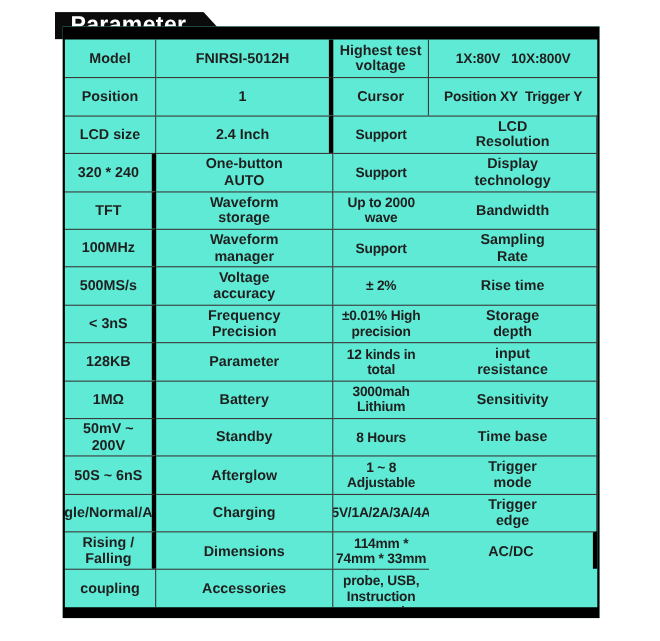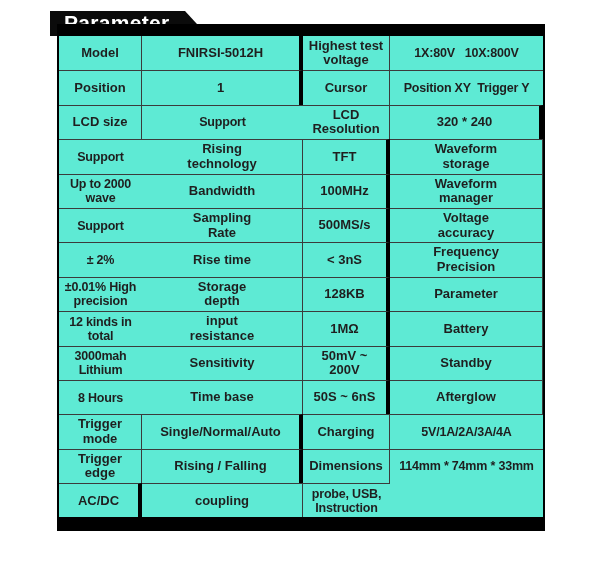--- a/index.html
+++ b/index.html
@@ -94,28 +94,31 @@
   <div class="cell c3">Highest test
 voltage</div>
   <div class="cell c4">1X:80V &nbsp;&nbsp;10X:800V</div>
 
   <div class="cell c1">Position</div>
   <div class="cell c2">1</div>
   <div class="cell c3">Cursor</div>
   <div class="cell c4">Position XY &nbsp;Trigger Y</div>
 
   <div class="cell c1">LCD size</div>
+  <div class="cell c2">2.4 Inch</div>
   <div class="cell c4">Support</div>
 
   <div class="cell c1">LCD
 Resolution</div>
   <div class="cell c2">320 * 240</div>
+  <div class="cell c3">One-button
+AUTO</div>
   <div class="cell c4">Support</div>
 
-  <div class="cell c1">Rising
+  <div class="cell c1">Display
 technology</div>
   <div class="cell c2">TFT</div>
   <div class="cell c3">Waveform
 storage</div>
   <div class="cell c4">Up to 2000 wave</div>
 
   <div class="cell c1">Bandwidth</div>
   <div class="cell c2">100MHz</div>
   <div class="cell c3">Waveform
 manager</div>
@@ -147,31 +150,33 @@
   <div class="cell c4">3000mah Lithium</div>
 
   <div class="cell c1">Sensitivity</div>
   <div class="cell c2">50mV ~ 200V</div>
   <div class="cell c3">Standby</div>
   <div class="cell c4">8 Hours</div>
 
   <div class="cell c1">Time base</div>
   <div class="cell c2">50S ~ 6nS</div>
   <div class="cell c3">Afterglow</div>
+  <div class="cell c4">1 ~ 8 Adjustable</div>
 
   <div class="cell c1">Trigger
 mode</div>
   <div class="cell c2">Single/Normal/Auto</div>
   <div class="cell c3">Charging</div>
   <div class="cell c4">5V/1A/2A/3A/4A</div>
 
   <div class="cell c1">Trigger
 edge</div>
   <div class="cell c2">Rising / Falling</div>
   <div class="cell c3">Dimensions</div>
   <div class="cell c4">114mm * 74mm * 33mm</div>
 
   <div class="cell c2">AC/DC</div>
   <div class="cell c1">coupling</div>
+  <div class="cell c3">Accessories</div>
   <div class="cell c4">100MHz probe, USB,
 Instruction manual</div>
 </div>
 </div>
 
 </body></html>

